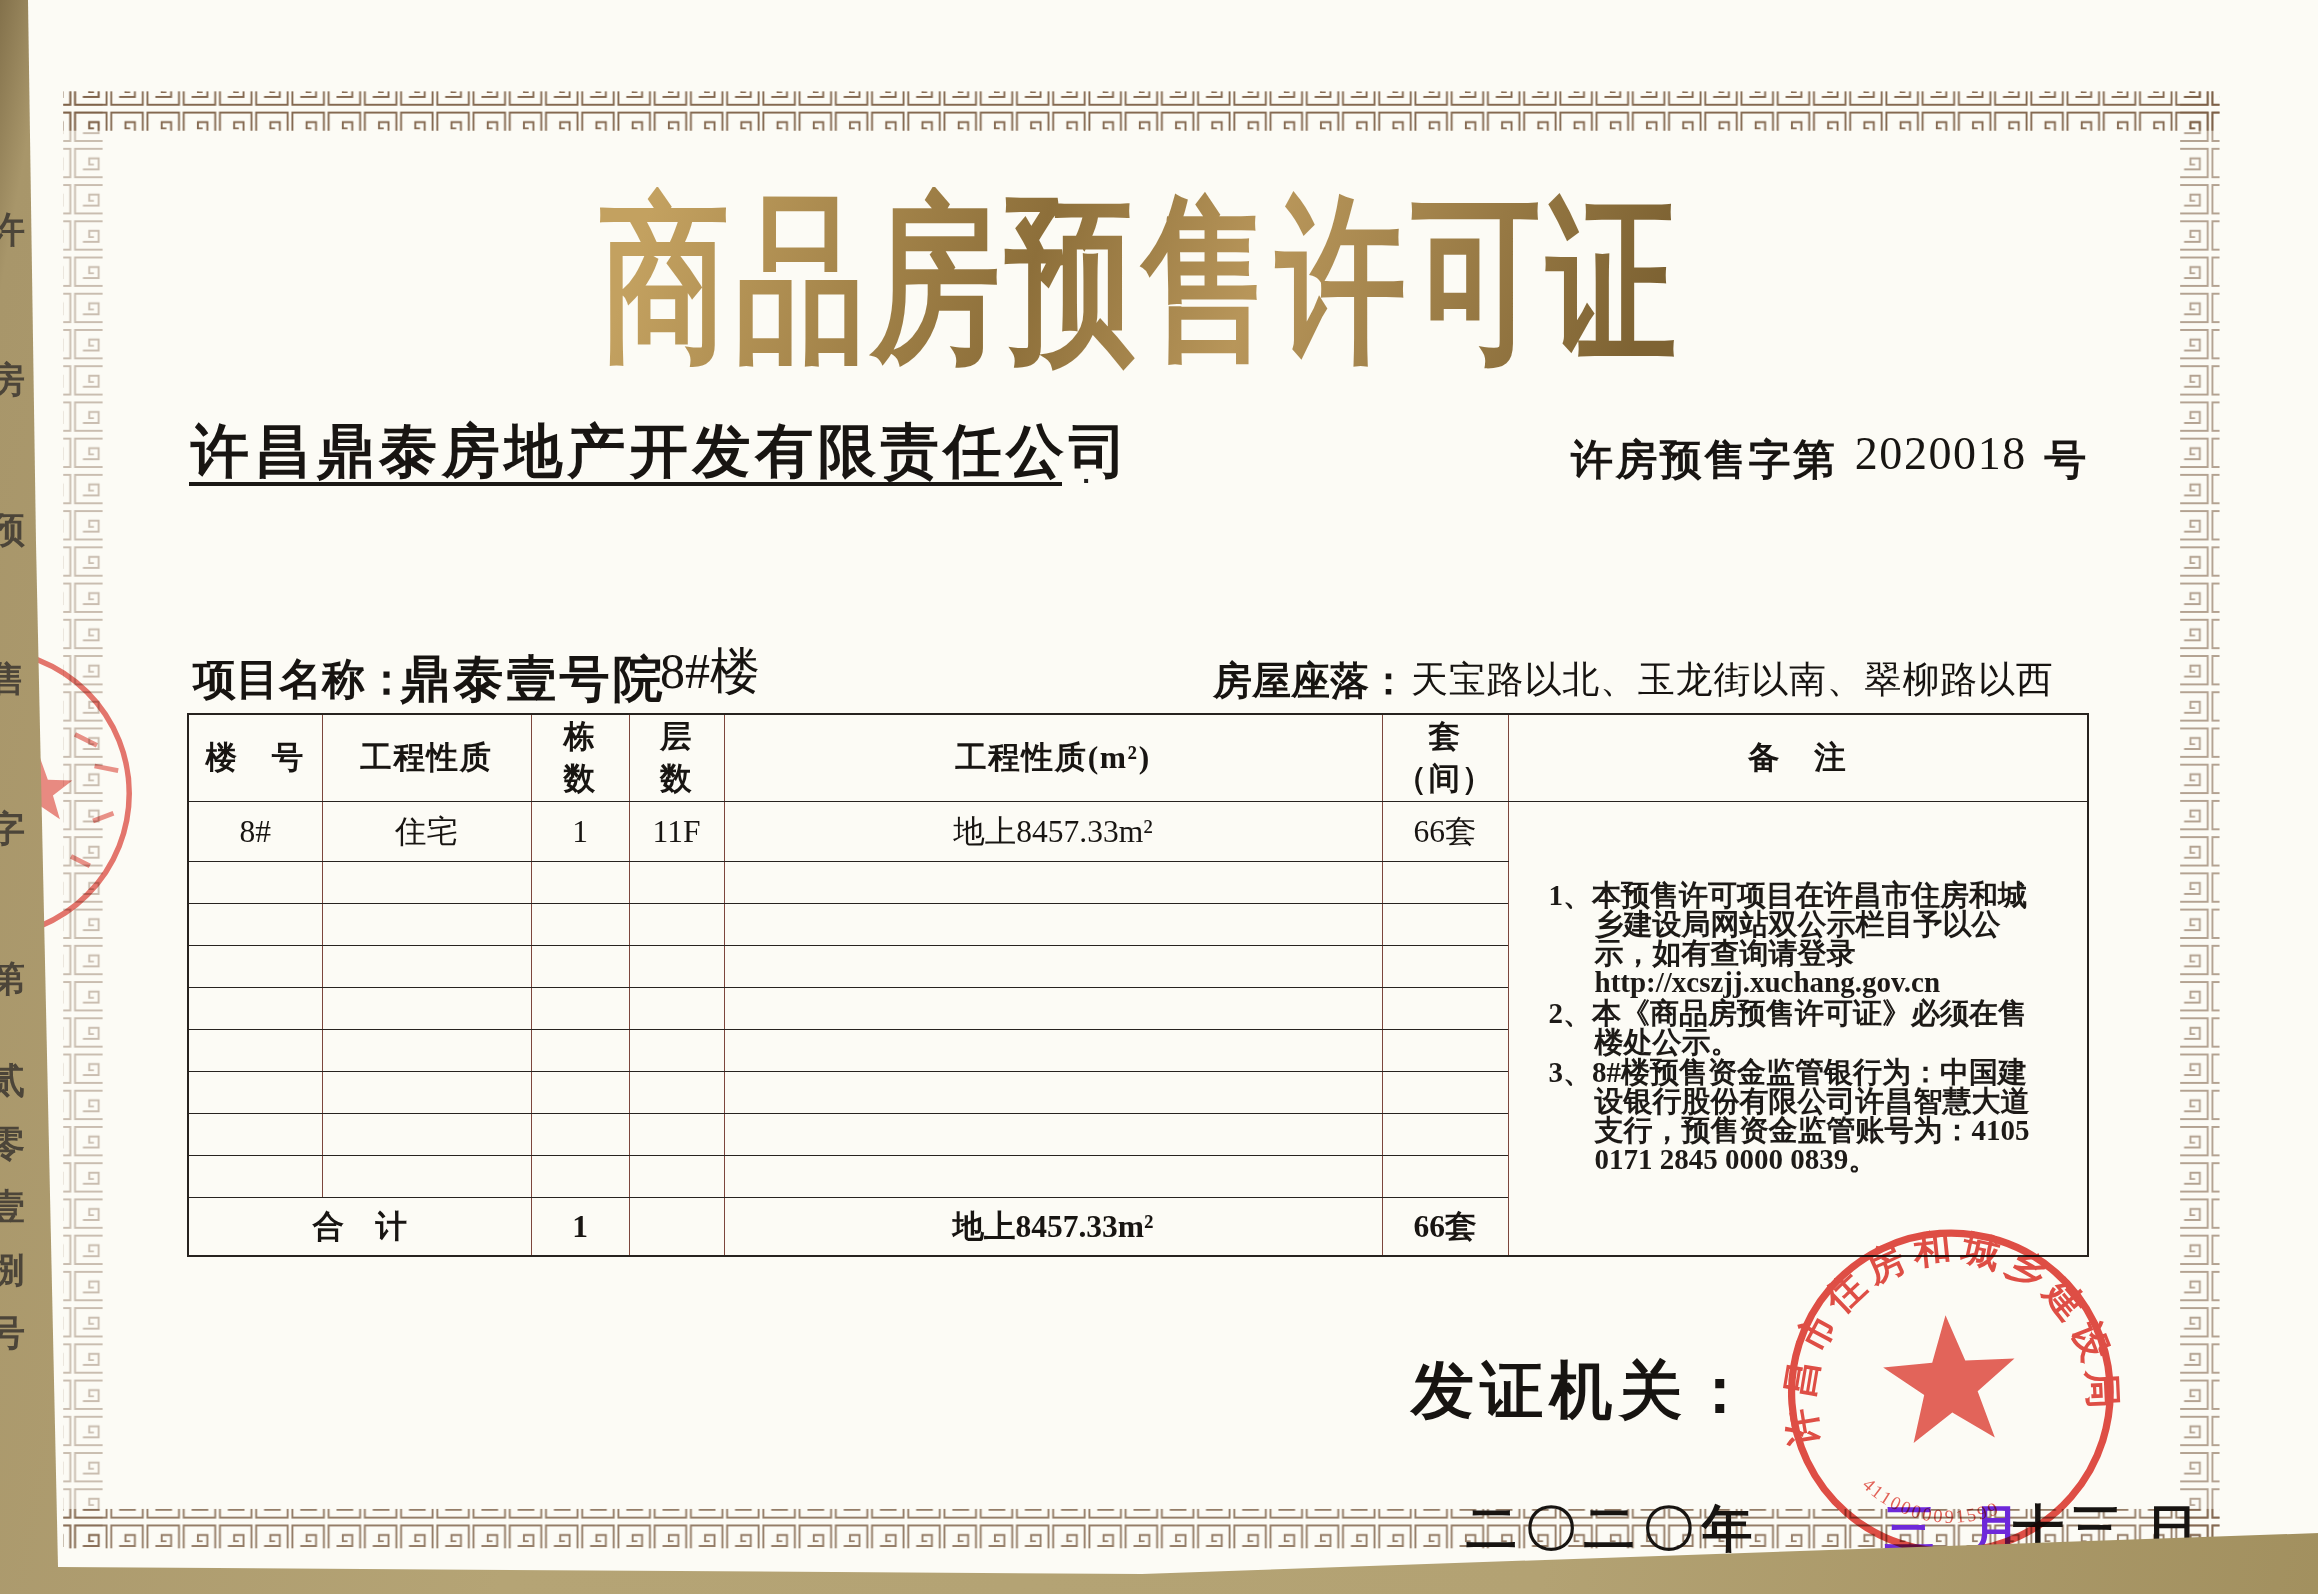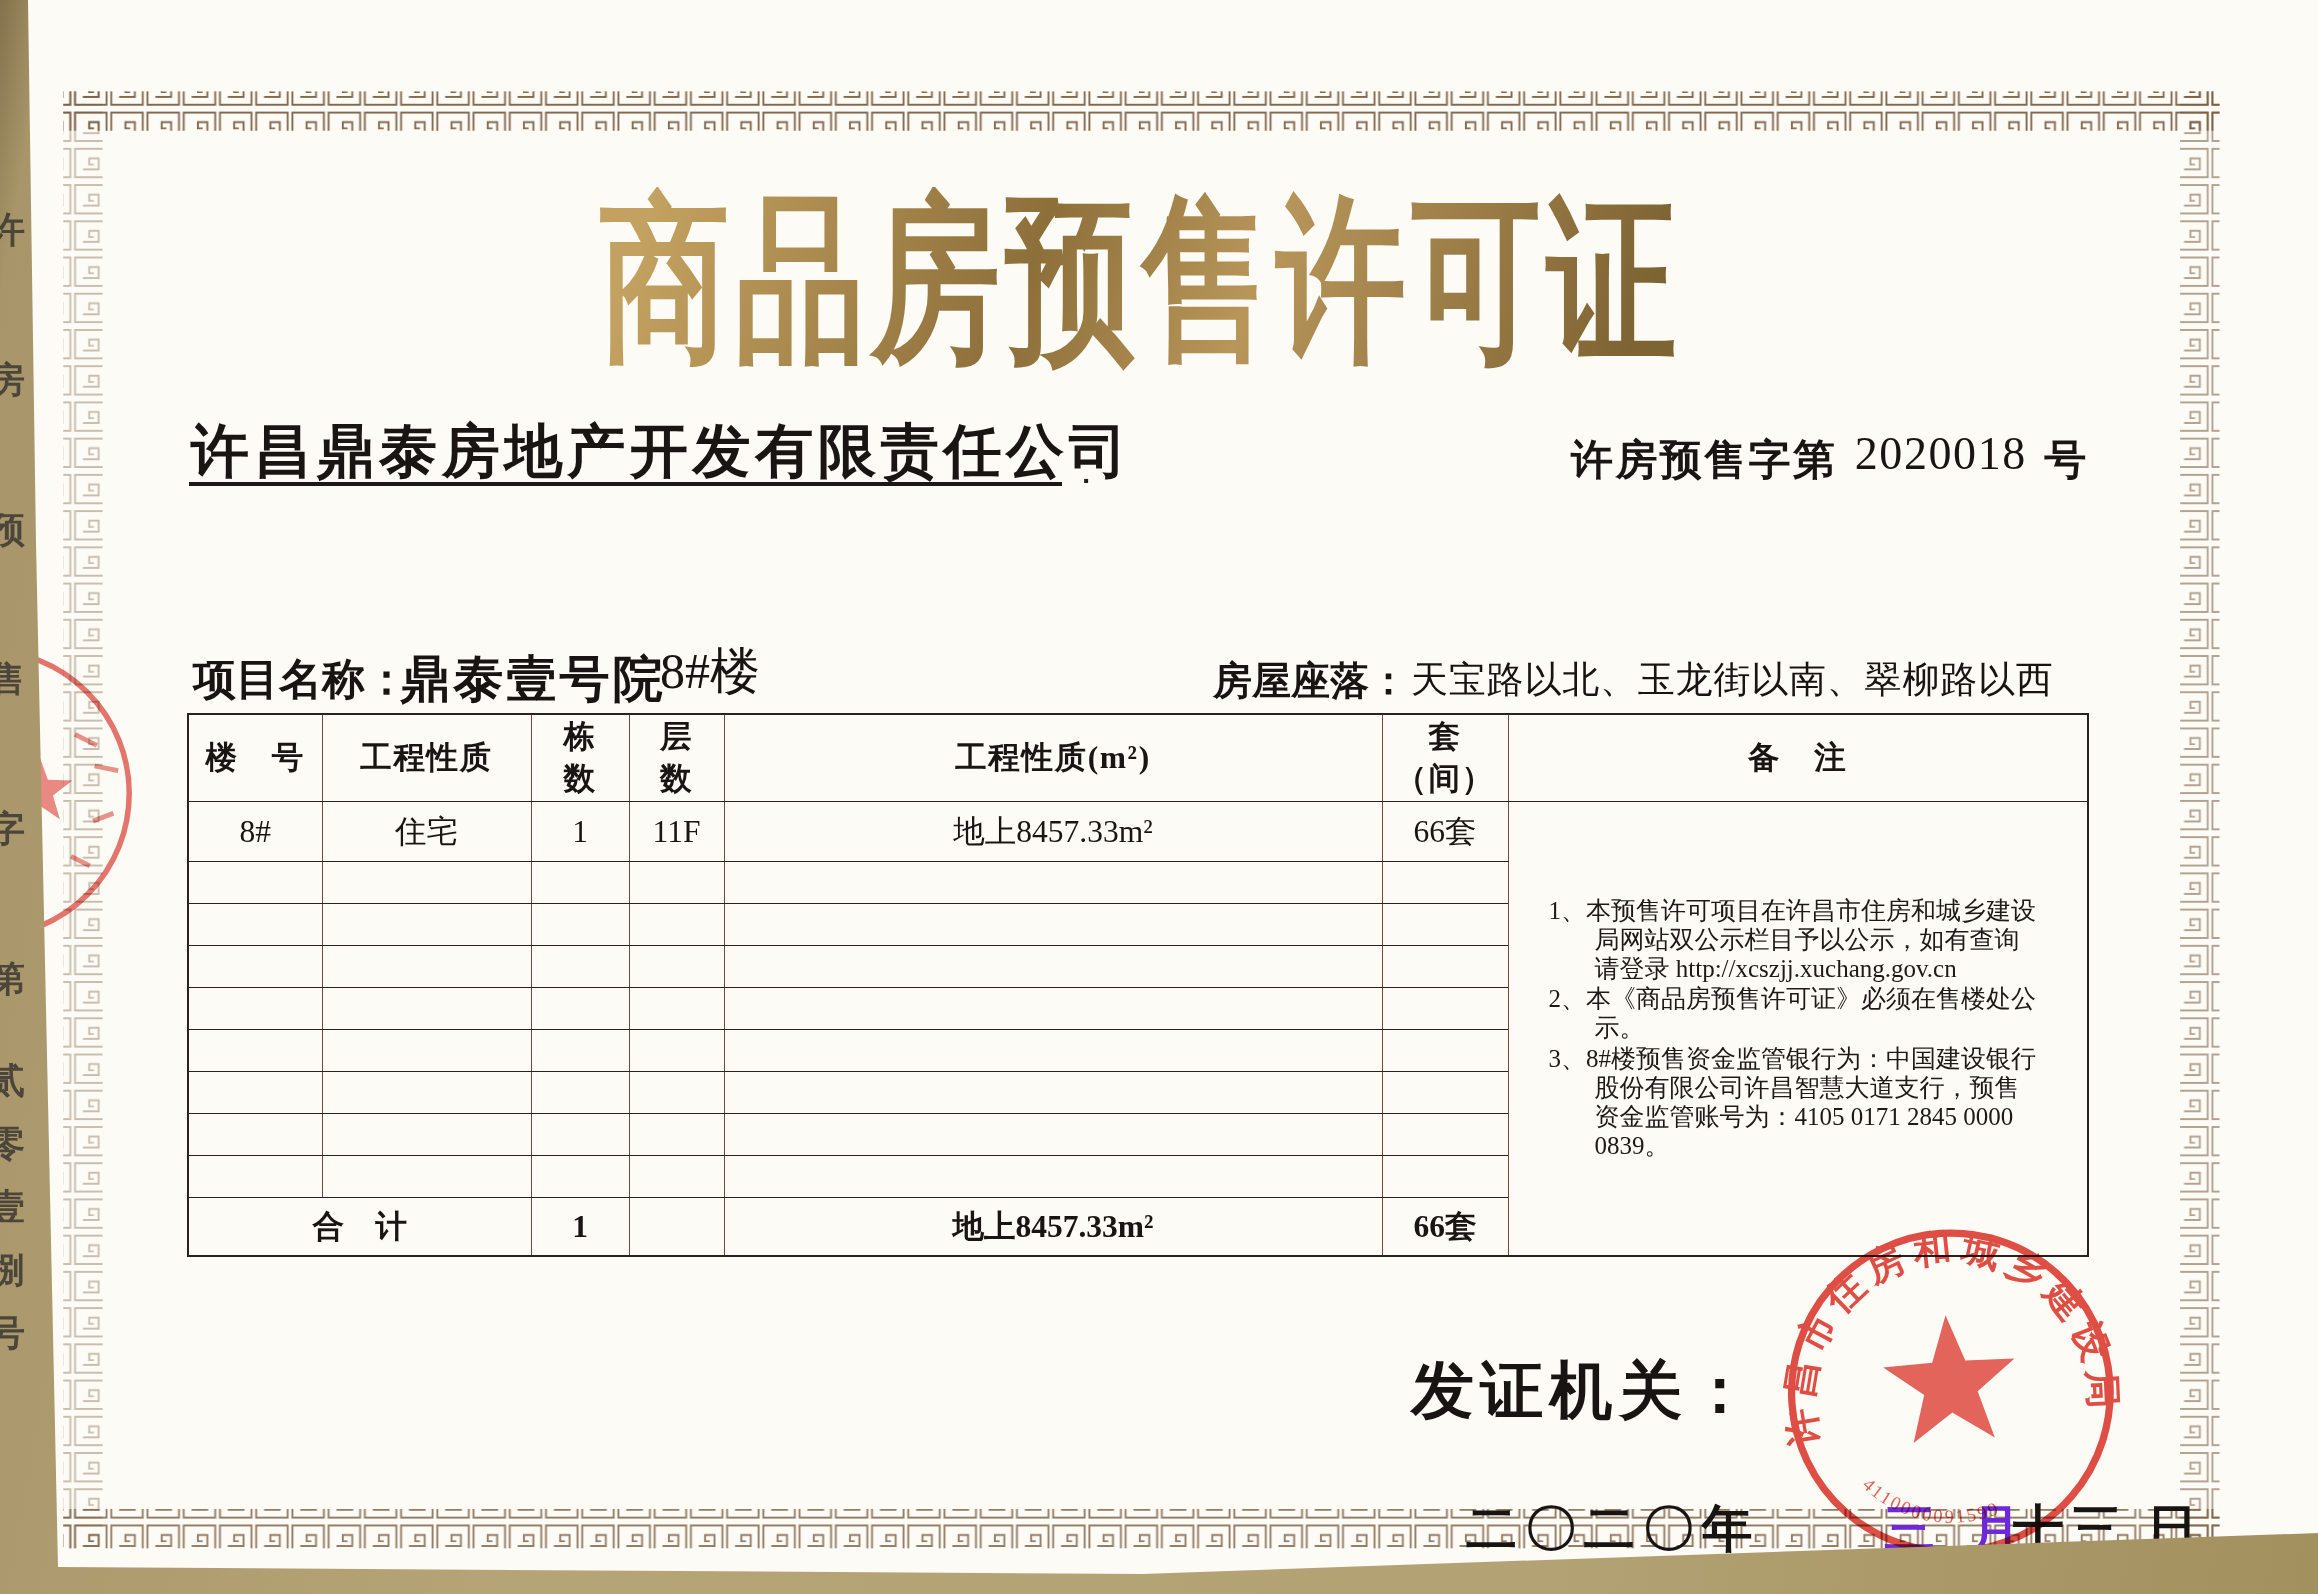--- a/index.html
+++ b/index.html
@@ -39,22 +39,22 @@
   .tbl td{border-left:1.6px solid #7c463c;border-right:1.6px solid #7c463c;
     border-top:1.6px solid #27231f;border-bottom:1.6px solid #27231f;
     text-align:center;vertical-align:middle;font-size:31.5px;overflow:hidden;}
   .tbl{border:2.4px solid #27231f;}
   .r-head td{height:60px;font-weight:600;letter-spacing:1.6px;}
   .r-data td{height:57px;}
   .r-empty td{height:39px;}
   .r-total td{height:55px;font-weight:600;}
   .notes-cell{vertical-align:middle;}
   .notes-box{padding:7.9px 46px 7.9px 39px;text-align:left;}
-  .note{font-size:25px;line-height:29px;padding-left:46px;text-indent:-46px;
-    white-space:normal;font-weight:400;color:#1d1a17;margin:0 0 1.6px 0;}
+  .note{font-size:29px;line-height:29px;padding-left:46px;text-indent:-46px;
+    white-space:normal;font-weight:700;color:#1d1a17;margin:0 0 1.6px 0;}
   
   .issuer-label{left:1411px;top:1348px;font-size:63px;font-weight:700;letter-spacing:6.3px;color:#171411;}
   .date-year{left:1466px;top:1495px;font-size:51px;font-weight:600;letter-spacing:7.9px;color:#171411;}
   .date-month{left:1884px;top:1495px;font-size:51px;font-weight:600;letter-spacing:11px;color:#6d28d9;}
   .date-day{left:2013px;top:1495px;font-size:51px;font-weight:600;letter-spacing:6.3px;color:#171411;}
   
   .stamp-main{position:absolute;left:1774px;top:1217px;transform:rotate(-4deg);
     mix-blend-mode:multiply;opacity:.92;}
   .stamp-left{position:absolute;left:0px;top:640px;mix-blend-mode:multiply;opacity:.8;}
   

